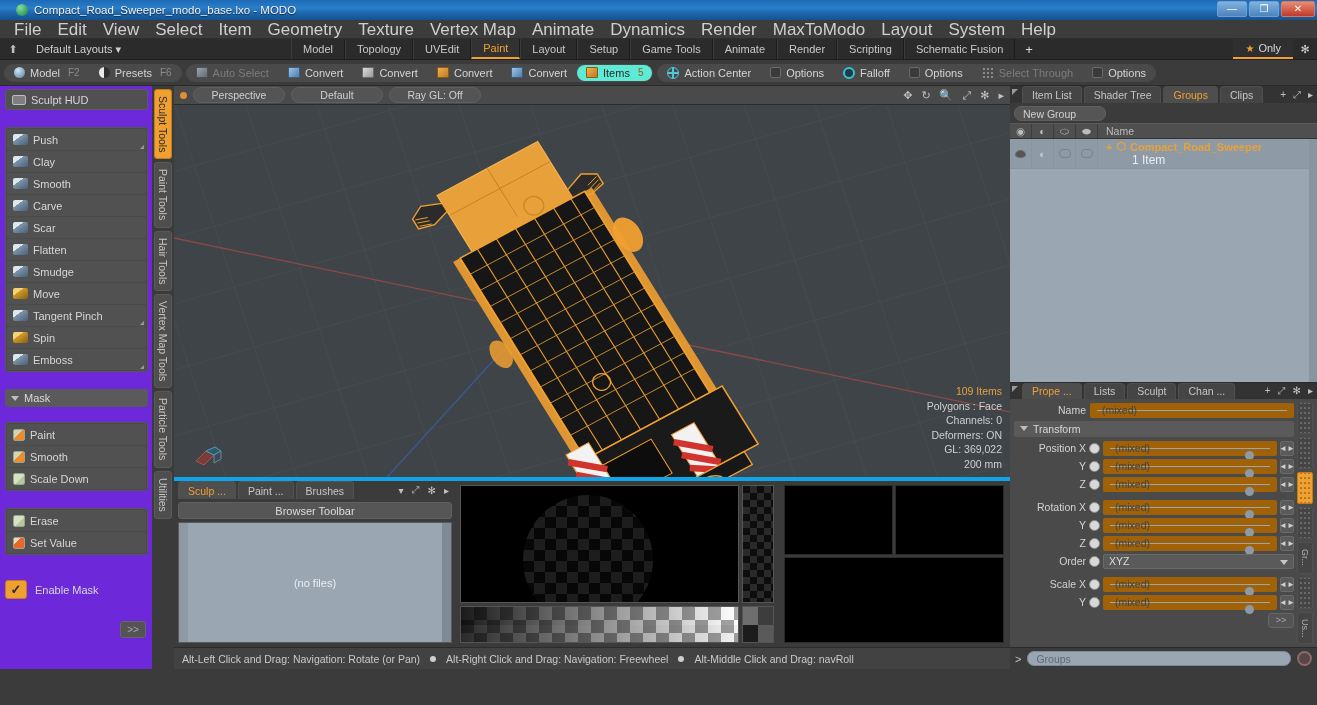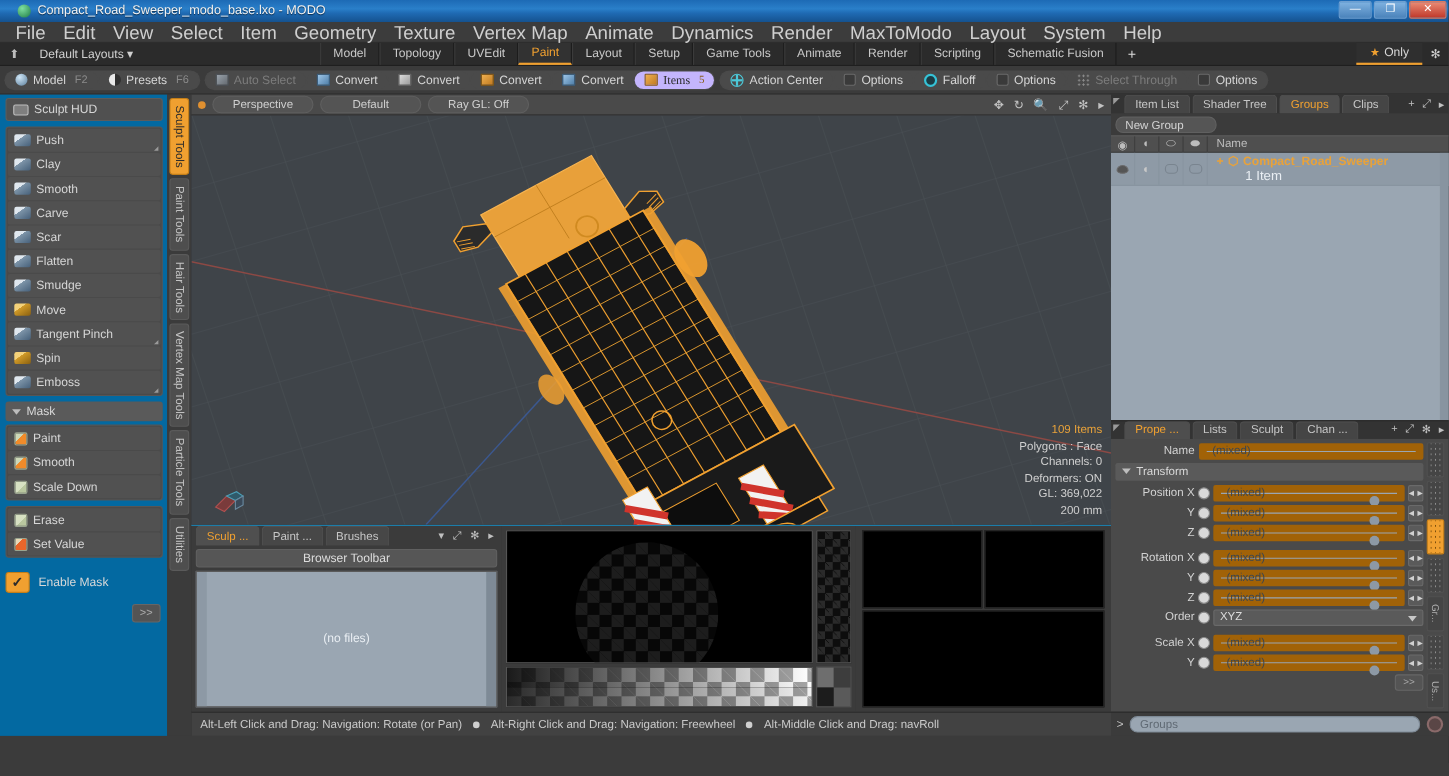--- a/index.html
+++ b/index.html
@@ -70,42 +70,42 @@
   
   .modebar{ height:26px; background:#3b3b3b; display:flex; align-items:center; padding:2px 4px; gap:4px;
             border-bottom:1px solid #2a2a2a;}
   .grp{ display:flex; align-items:center; background:#4a4a4a; border-radius:10px; padding:1px; gap:1px;}
   .chip{
     display:flex;align-items:center;gap:5px; padding:2px 9px; border-radius:9px;
     font-size:11px; color:#d5d5d5; white-space:nowrap; background:#4a4a4a;
   }
   .chip .hot{ color:#8a8a8a; font-size:10px; margin-left:3px;}
   .chip.dim{ color:#7c7c7c; }
-  .chip.active{ background:#c4b5fd; color:#2b2b2b;font-family:Liberation Serif, serif; }
+  .chip.active{ background:#5eead4; color:#2b2b2b; }
   .chip.active .hot{ color:#8a6020;}
   .dot-ico{ width:11px;height:11px;border-radius:50%;background:radial-gradient(circle at 35% 30%,#cfe6f7,#5a7d99); flex:none;}
   .half-ico{ width:11px;height:11px;border-radius:50%; background:linear-gradient(90deg,#e8e8e8 50%,#2f2f2f 50%); flex:none;}
   .cube-ico{ width:12px;height:11px;background:linear-gradient(135deg,#f0b050,#c07a20); border:1px solid #8a5a10; flex:none; border-radius:1px;}
   .cube-ico.grey{ background:linear-gradient(135deg,#9aa3ac,#646a70); border-color:#4c5258;}
   .cube-ico.blue{ background:linear-gradient(135deg,#9ec6e8,#4e7ea8); border-color:#3a5f80;}
   .cube-ico.white{ background:linear-gradient(135deg,#dcdcdc,#9a9a9a); border-color:#6a6a6a;}
   .sq-ico{ width:11px;height:11px;background:#3a3a3a;border:1px solid #6a6a6a;border-radius:2px;flex:none;}
   .circ-ico{ width:12px;height:12px;border-radius:50%;border:2px solid #36c2d6;background:#1c3c44;flex:none;}
   .cross-ico{ width:12px;height:12px;border-radius:50%;border:1px solid #4cc8d8;flex:none;position:relative;}
   .cross-ico:before,.cross-ico:after{content:"";position:absolute;background:#4cc8d8;}
   .cross-ico:before{left:4px;top:0;width:2px;height:10px;}
   .cross-ico:after{top:4px;left:0;height:2px;width:10px;}
   .dots-ico{ width:12px;height:11px;flex:none;background:
      radial-gradient(circle,#8a8a8a 1px,transparent 1px) 0 0/4px 4px;}
 
   
   .main{ display:flex; height:583px; background:#3b3b3b;}
 
   
-  .leftpanel{ width:152px; background:#0369a1; padding:3px 4px 0 5px; display:flex; flex-direction:column;}
+  .leftpanel{ width:152px; background:#6d28d9; padding:3px 4px 0 5px; display:flex; flex-direction:column;gap:12px;}
   .tool-btn{
     height:21px; background:#505050; border:1px solid #5c5c5c; border-radius:3px;
     display:flex; align-items:center; gap:5px; padding:0 6px; margin-bottom:1px;
     font-size:11px; color:#d6d6d6; position:relative;
   }
   .tool-btn.first{ margin-bottom:5px;}
   .tool-btn .corner{ position:absolute;right:2px;bottom:1px; width:0;height:0;
      border-left:4px solid transparent;border-bottom:4px solid #9a9a9a;}
   .grp-box{ background:#4a4a4a; border:1px solid #565656; border-radius:3px; padding:1px; margin-bottom:5px;}
   .grp-box .tool-btn{ border:none; background:#515151; border-radius:2px; margin:0 0 1px 0;}
@@ -146,21 +146,21 @@
   .vp-pill.w{ min-width:92px; text-align:center;}
   .vp-icons{ position:absolute;right:6px;top:0;height:19px;display:flex;align-items:center;gap:9px;color:#c2c2c2;font-size:11px;}
 
   .viewport{ flex:1; position:relative; overflow:hidden;
      background:#3f4449;}
   .vp-stats{ position:absolute; right:8px; bottom:6px; text-align:right; font-size:10.5px; line-height:14.5px; color:#cfcfcf;}
   .vp-stats .hl{ color:#e8a23a;}
   .axis-gizmo{ position:absolute; left:14px; bottom:6px; width:40px;height:34px;}
 
   
-  .bottomrow{ height:170px; display:flex; background:#3b3b3b; border-top:1px solid #0ea5e9;}
+  .bottomrow{ height:170px; display:flex; background:#3b3b3b; border-top:4px solid #0ea5e9;}
   .browser{ width:282px; background:#3b3b3b; display:flex;flex-direction:column; padding:0 4px 4px 4px;}
   .ptabs{ height:18px; display:flex; align-items:stretch; gap:0; position:relative;}
   .ptab{ padding:0 9px; display:flex;align-items:center; font-size:10.5px; color:#c6c6c6;
      background:#474747; border:1px solid #515151; border-bottom:none; border-radius:4px 4px 0 0; margin-right:2px;}
   .ptab.active{ color:#f0a030; background:#4f4f4f;}
   .ptabs .ic{ margin-left:auto; display:flex;align-items:center;gap:8px;padding-right:3px;color:#c0c0c0;font-size:10px;}
   .browser-toolbar{ height:17px; background:#565656; border:1px solid #606060; border-radius:3px;
      display:flex;align-items:center;justify-content:center; font-size:11px; color:#dcdcdc; margin:3px 0;}
   .browser-body{ flex:1; background:#9aa6b2; border:1px solid #5a5a5a; position:relative;
      display:flex;align-items:center;justify-content:center; color:#e9eef3; font-size:11px;}

